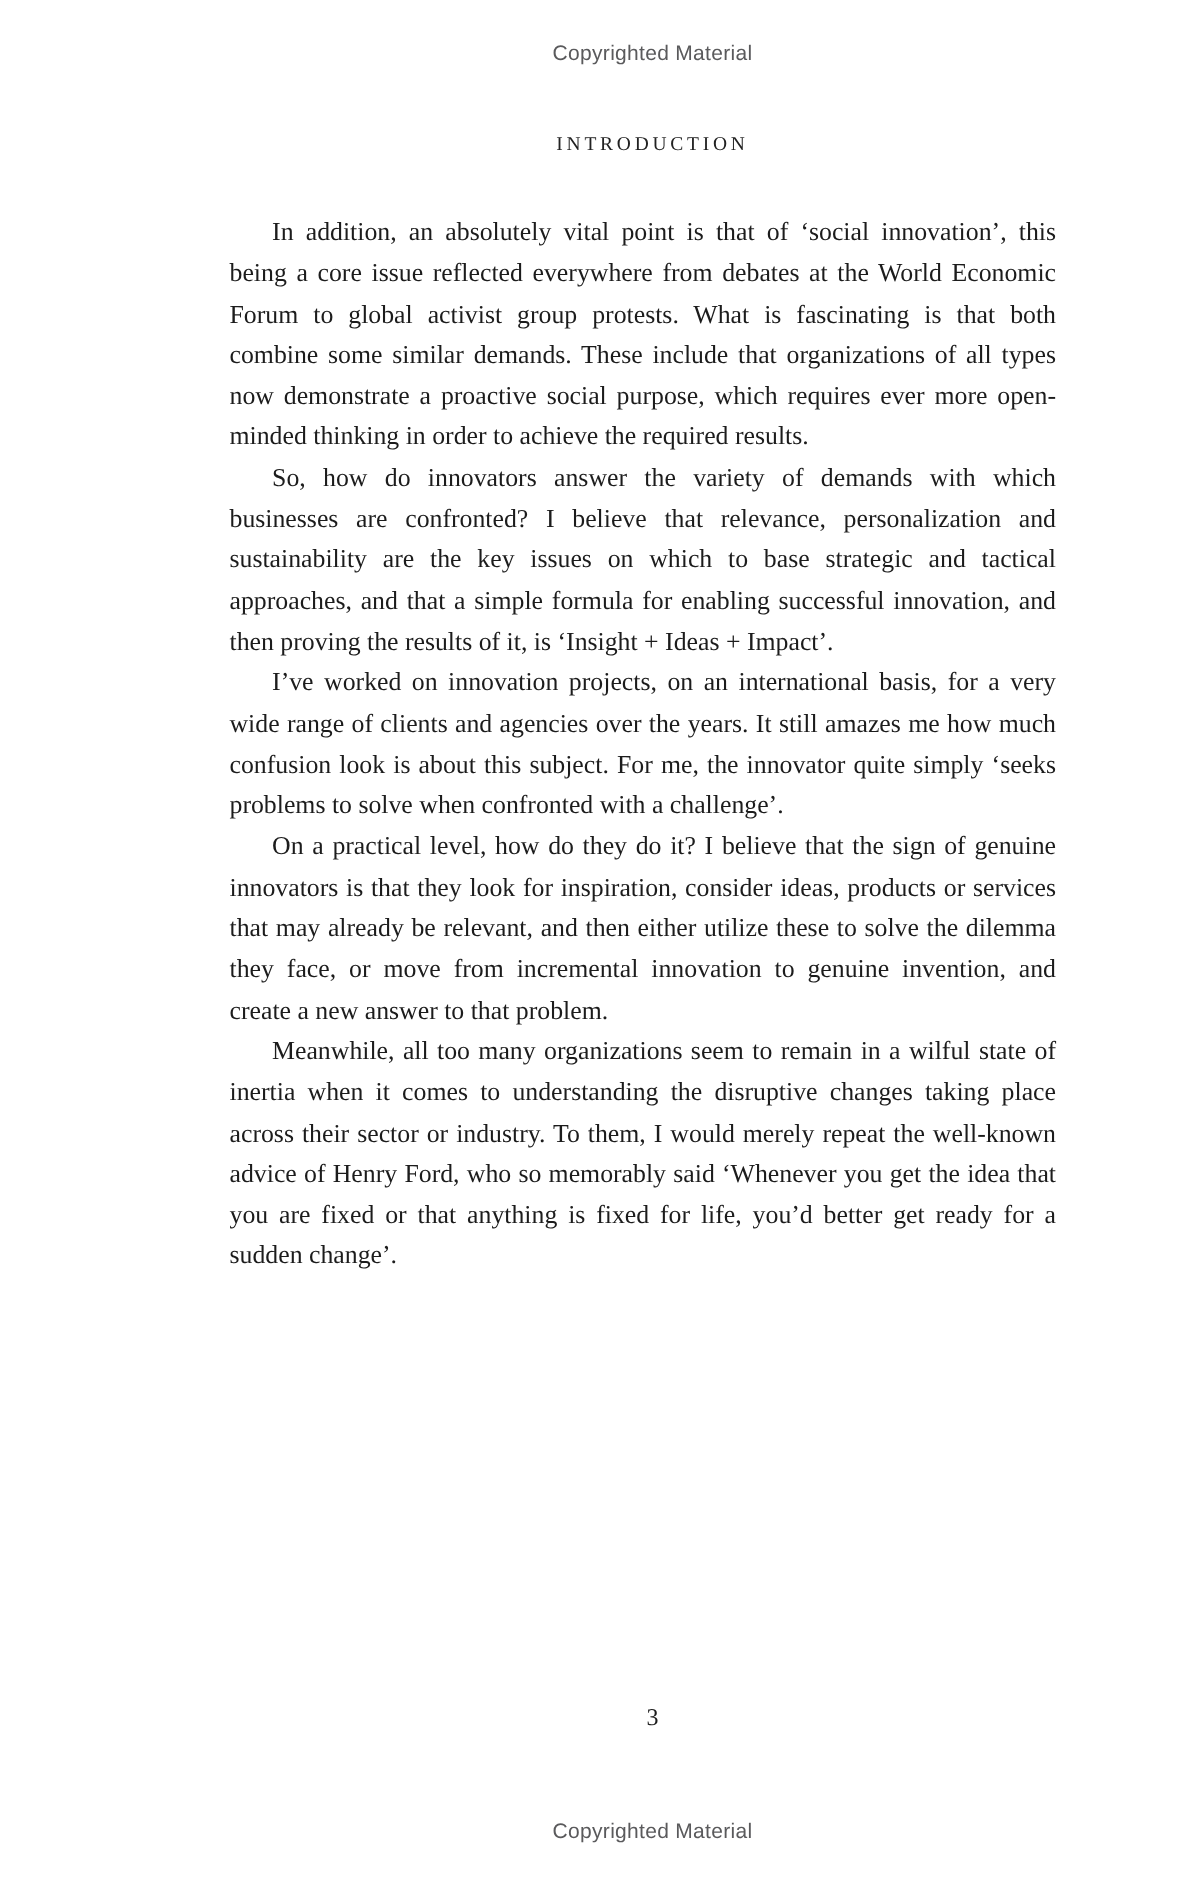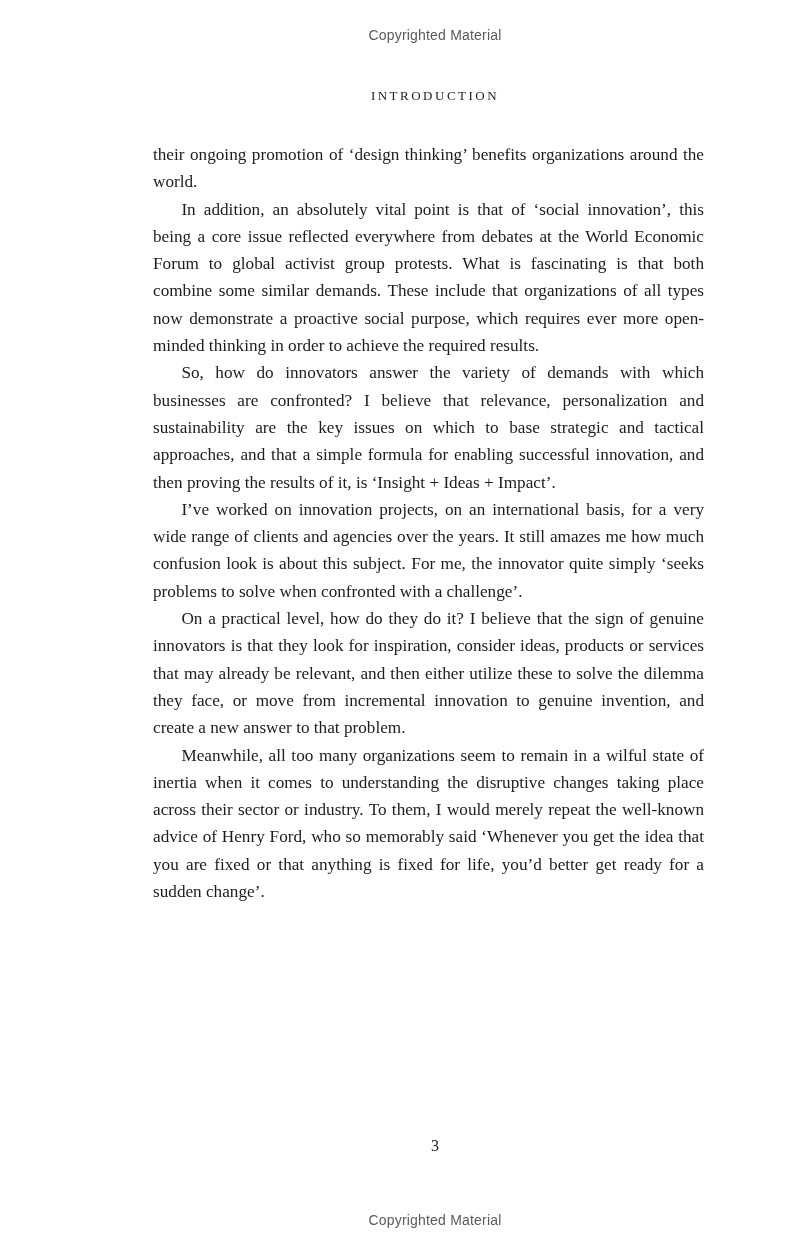--- a/index.html
+++ b/index.html
@@ -74,21 +74,20 @@
 </head>
 <body>
 
 <div class="page">
 
   <div class="copyright top">Copyrighted Material</div>
 
   <div class="chapter-header">INTRODUCTION</div>
 
   <div class="text-block">
-    <p class="no-indent">their ongoing promotion of ‘design thinking’ benefits organizations around the world.</p>
     <p>In addition, an absolutely vital point is that of ‘social innovation’, this being a core issue reflected everywhere from debates at the World Economic Forum to global activist group protests. What is fascinating is that both combine some similar demands. These include that organizations of all types now demonstrate a proactive social purpose, which requires ever more open-minded thinking in order to achieve the required results.</p>
     <p>So, how do innovators answer the variety of demands with which businesses are confronted? I believe that relevance, personalization and sustainability are the key issues on which to base strategic and tactical approaches, and that a simple formula for enabling successful innovation, and then proving the results of it, is ‘Insight + Ideas + Impact’.</p>
     <p>I’ve worked on innovation projects, on an international basis, for a very wide range of clients and agencies over the years. It still amazes me how much confusion look is about this subject. For me, the innovator quite simply ‘seeks problems to solve when confronted with a challenge’.</p>
     <p>On a practical level, how do they do it? I believe that the sign of genuine innovators is that they look for inspiration, consider ideas, products or services that may already be relevant, and then either utilize these to solve the dilemma they face, or move from incremental innovation to genuine invention, and create a new answer to that problem.</p>
     <p>Meanwhile, all too many organizations seem to remain in a wilful state of inertia when it comes to understanding the disruptive changes taking place across their sector or industry. To them, I would merely repeat the well-known advice of Henry Ford, who so memorably said ‘Whenever you get the idea that you are fixed or that anything is fixed for life, you’d better get ready for a sudden change’.</p>
   </div>
 
   <div class="page-number">3</div>
 
   <div class="copyright bottom">Copyrighted Material</div>

